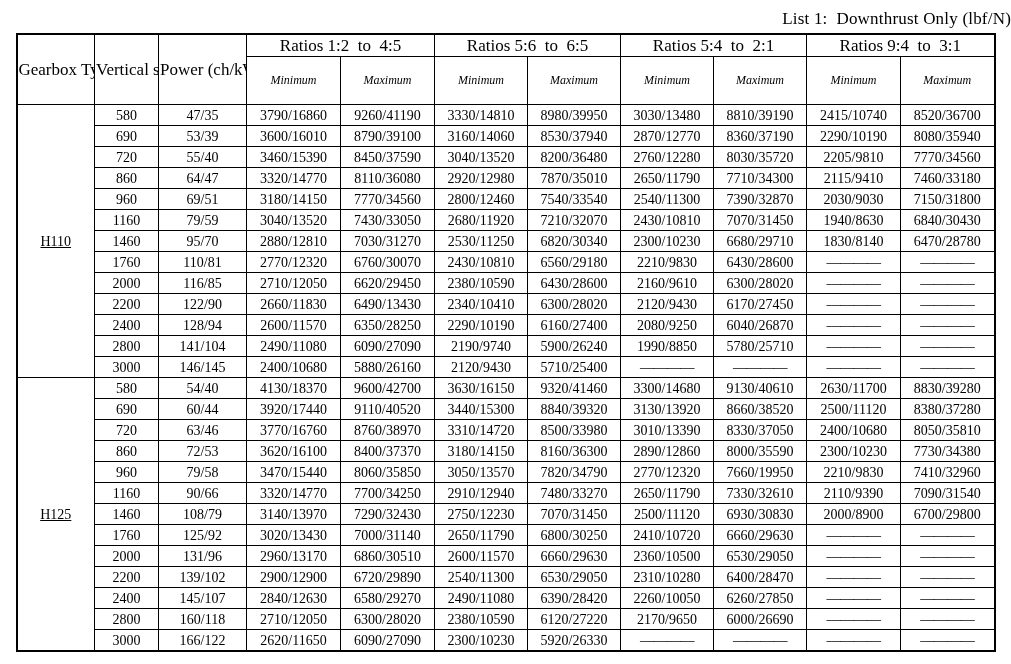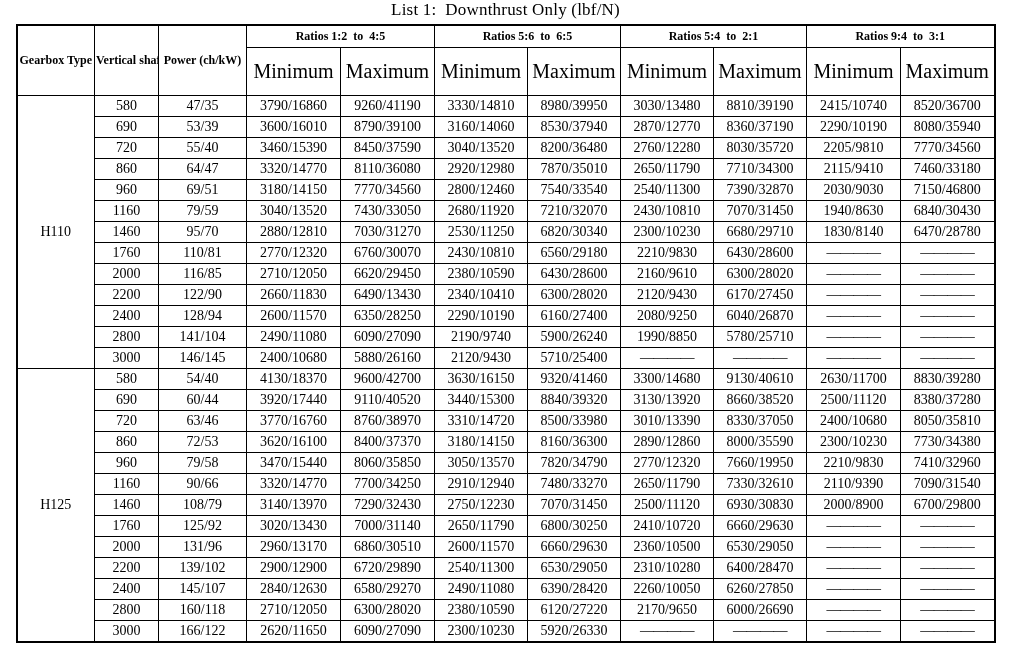--- a/index.html
+++ b/index.html
@@ -10,22 +10,23 @@
     font-family: "Liberation Serif", "DejaVu Serif", serif;
   }
   .page {
     width: 1011px;
     height: 664px;
     background: #ffffff;
     overflow: hidden;
     box-sizing: border-box;
   }
   .title {
-    text-align: center;
+    text-align: right;
     font-size: 17px;
+    padding-top: 9px;
     white-space: pre;
     letter-spacing: 0.2px;
   }
   table.data-table {
     border-collapse: collapse;
     table-layout: fixed;
     width: 978px;
     margin: 4px auto 0 auto;
     border: 2px solid #000;
   }
@@ -36,36 +37,37 @@
     vertical-align: middle;
     padding: 0 1px;
     font-weight: normal;
     font-size: 14px;
     line-height: 1.25;
     overflow: hidden;
   }
   tr.group-row th {
     height: 21px;
     white-space: pre;
-    font-size: 12px;
-    font-weight: bold;
+    font-size: 17px;
   }
   tr.minmax-row th {
     height: 47px;
-    font-size: 20px;
+    font-size: 12px;
+    font-style: italic;
   }
   th.span-header {
     font-size: 14.5px;
   }
   tbody td {
     height: 20px;
     white-space: nowrap;
   }
   td.gearbox-cell {
     font-size: 14.5px;
+    text-decoration: underline;
   }
   td.dash-cell {
     letter-spacing: -0.5px;
     font-size: 14px;
   }
 </style>
 </head>
 <body>
 
 <div class="page">
@@ -159,21 +161,21 @@
         <tr>
           <td>960</td>
           <td>69/51</td>
           <td>3180/14150</td>
           <td>7770/34560</td>
           <td>2800/12460</td>
           <td>7540/33540</td>
           <td>2540/11300</td>
           <td>7390/32870</td>
           <td>2030/9030</td>
-          <td>7150/46800</td>
+          <td>7150/31800</td>
         </tr>
         <tr>
           <td>1160</td>
           <td>79/59</td>
           <td>3040/13520</td>
           <td>7430/33050</td>
           <td>2680/11920</td>
           <td>7210/32070</td>
           <td>2430/10810</td>
           <td>7070/31450</td>

